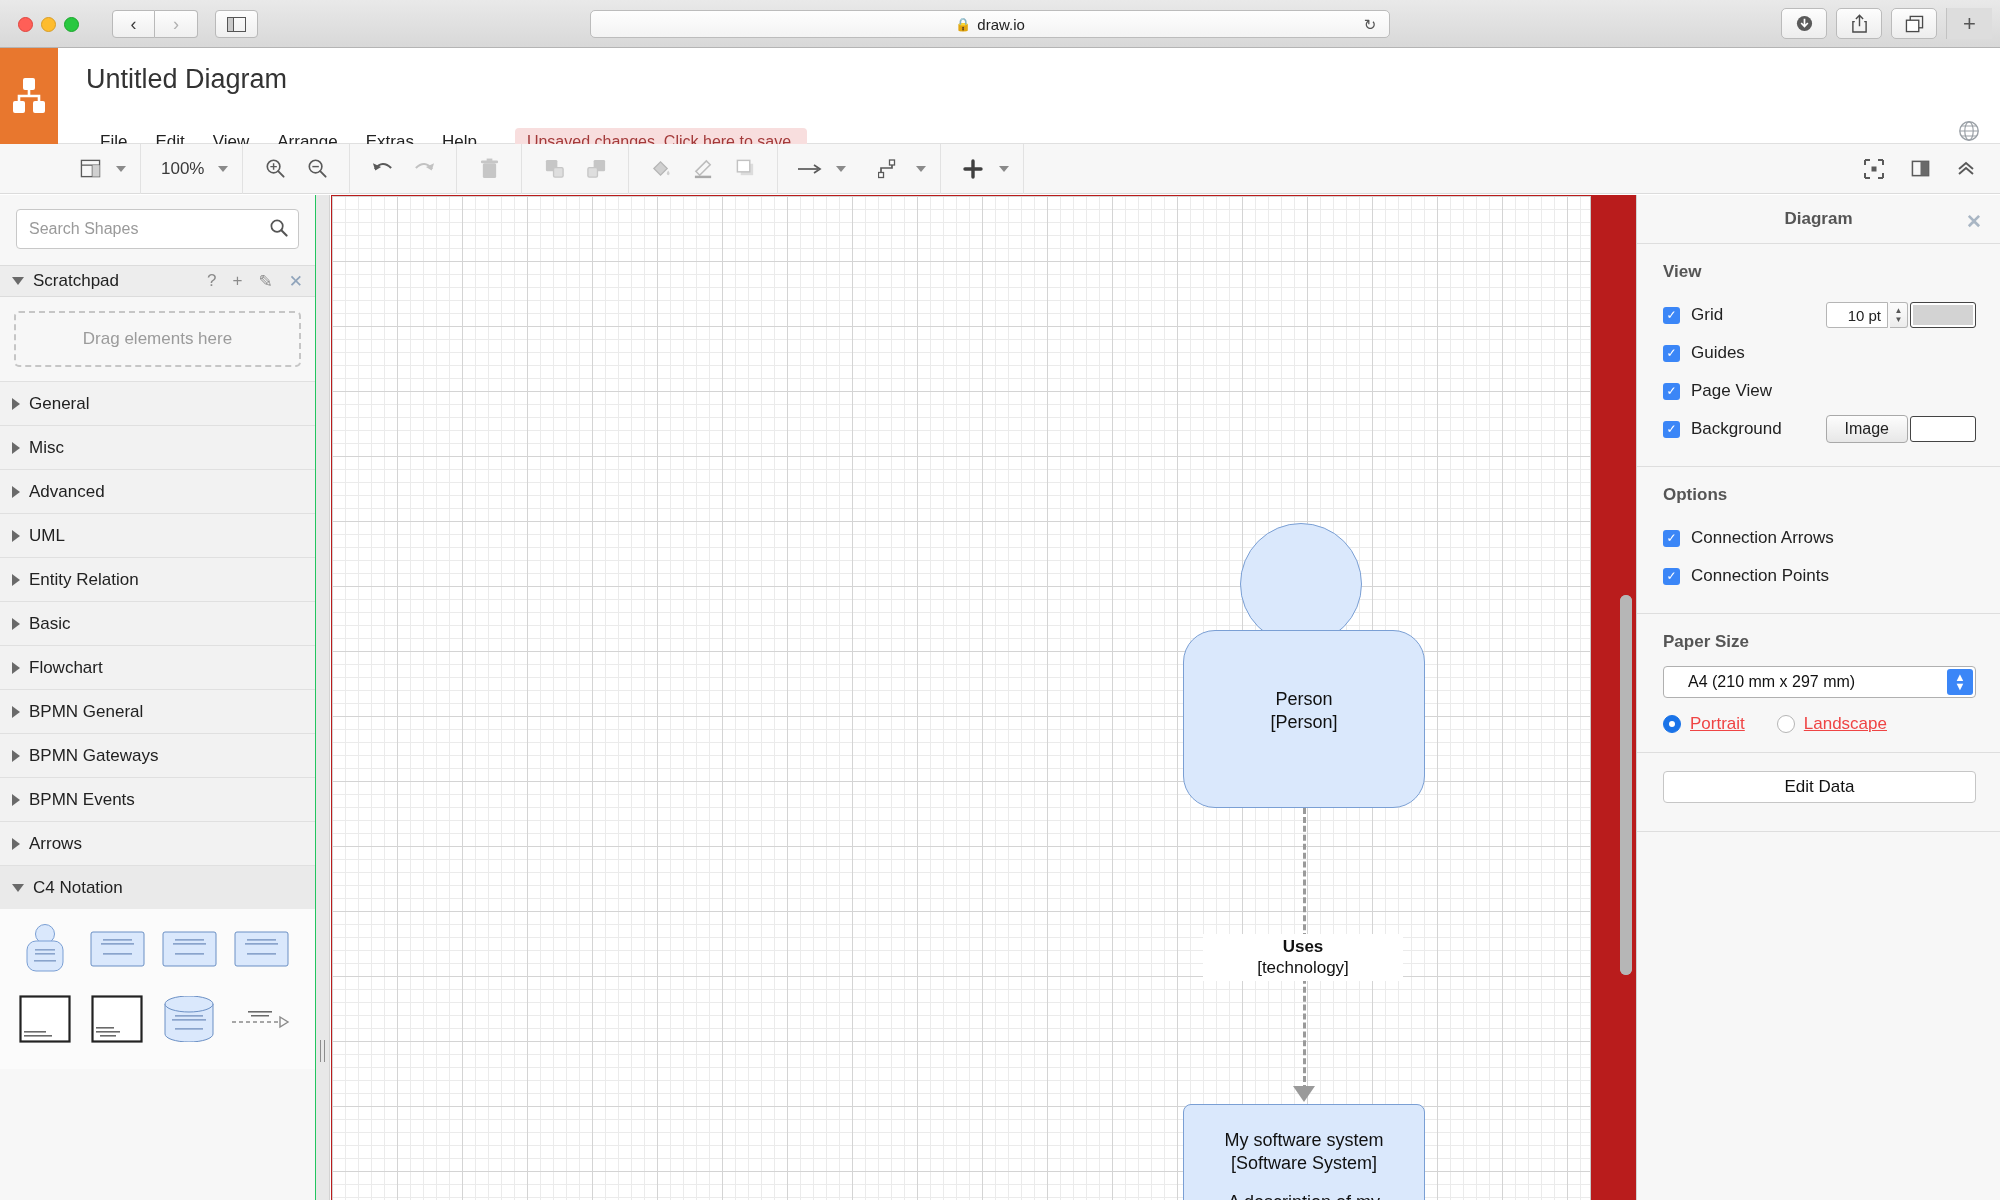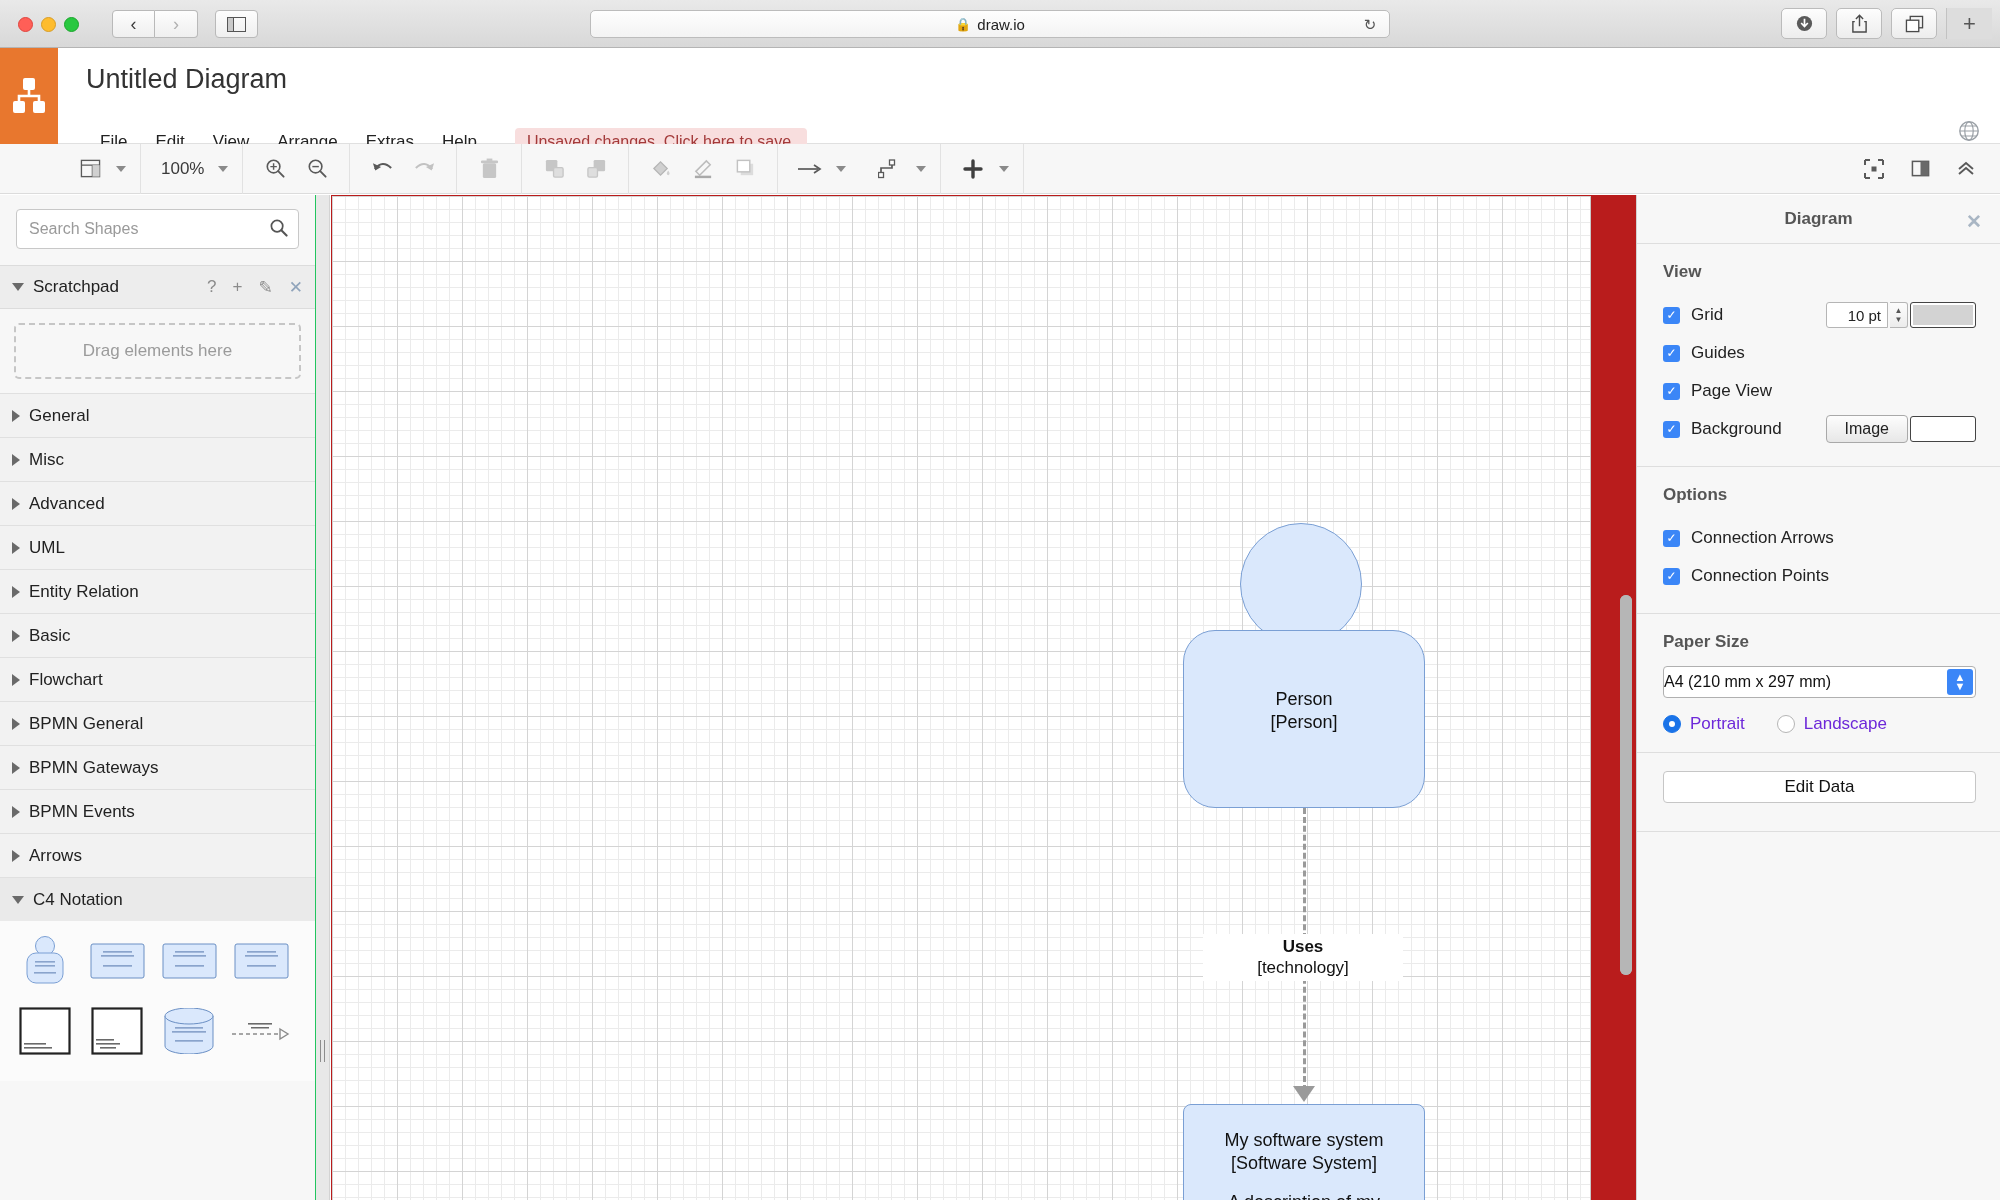--- a/index.html
+++ b/index.html
@@ -113,21 +113,21 @@
     display: flex; align-items: center; padding: 0 12px;
   }
   .search-box input {
     border: none; outline: none; font-size: 16px; color: #333;
     width: 100%; background: transparent; font-family: "Liberation Sans", sans-serif;
   }
   .search-box input::placeholder { color: #9a9a9a; }
   .search-ico { position: absolute; right: 10px; color: #6e6e6e; }
 
   .scratchpad-head {
-    height: 44px; background: #ededed; border-top: 1px solid #dcdcdc; border-bottom: 1px solid #dcdcdc;
+    height: 32px; background: #ededed; border-top: 1px solid #dcdcdc; border-bottom: 1px solid #dcdcdc;
     display: flex; align-items: center; padding: 0 12px;
   }
   .tri { width: 0; height: 0; margin-right: 9px; }
   .tri.down { border-left: 6px solid transparent; border-right: 6px solid transparent; border-top: 8px solid #6a6a6a; }
   .tri.right { border-top: 6px solid transparent; border-bottom: 6px solid transparent; border-left: 8px solid #6a6a6a; }
   .sp-title { font-size: 17px; color: #222; }
   .sp-actions { margin-left: auto; display: flex; align-items: center; gap: 16px; color: #8b8b8b; font-size: 17px; }
   .dropzone {
     margin: 14px 14px; height: 56px;
     border: 2px dashed #c6c6c6; border-radius: 5px;
@@ -251,30 +251,30 @@
   .swatch.gray { background: #d3d3d3; }
   .swatch.white { background: #ffffff; }
   .small-btn {
     height: 28px; padding: 0 18px; border: 1px solid #a9a9a9; border-radius: 4px;
     background: linear-gradient(to bottom,#fdfdfd,#e7e7e7);
     font-size: 16px; color: #222; display: flex; align-items: center; justify-content: center;
   }
   .select-box {
     position: relative; width: 100%; height: 32px; background: #fff;
     border: 1px solid #b0b0b0; border-radius: 4px;
-    display: flex; align-items: center; padding: 0 0; font-size: 16px; color: #111;
+    display: flex; align-items: center; padding: 0 24px; font-size: 16px; color: #111;
   }
   .select-arrow {
     position: absolute; right: 2px; top: 2px; width: 26px; height: 26px;
     background: #3b86f7; border-radius: 3px; color: #fff;
     display: flex; align-items: center; justify-content: center; font-size: 11px; line-height: 9px;
     flex-direction: column;
   }
   .radio-row { display: flex; align-items: center; gap: 32px; margin-top: 16px; }
-  .radio { display: flex; align-items: center; gap: 9px; font-size: 17px; color: #6d28d9; }
+  .radio { display: flex; align-items: center; gap: 9px; font-size: 17px; color: #ef4444; text-decoration: underline; }
   .rdo { width: 18px; height: 18px; border-radius: 50%; border: 1px solid #b5b5b5; background: #fff; display: flex; align-items: center; justify-content: center; }
   .rdo.on { background: #1a73e8; border-color: #1a73e8; }
   .rdo.on i { width: 6px; height: 6px; border-radius: 50%; background: #fff; display: block; }
   .wide-btn {
     width: 100%; height: 32px; border: 1px solid #c6c6c6; border-radius: 4px;
     background: #fff; font-size: 17px; color: #111;
     display: flex; align-items: center; justify-content: center; margin-bottom: 10px;
   }
   .fp-scroll {
     position: absolute; left: -17px; top: 400px; width: 12px; height: 380px;

